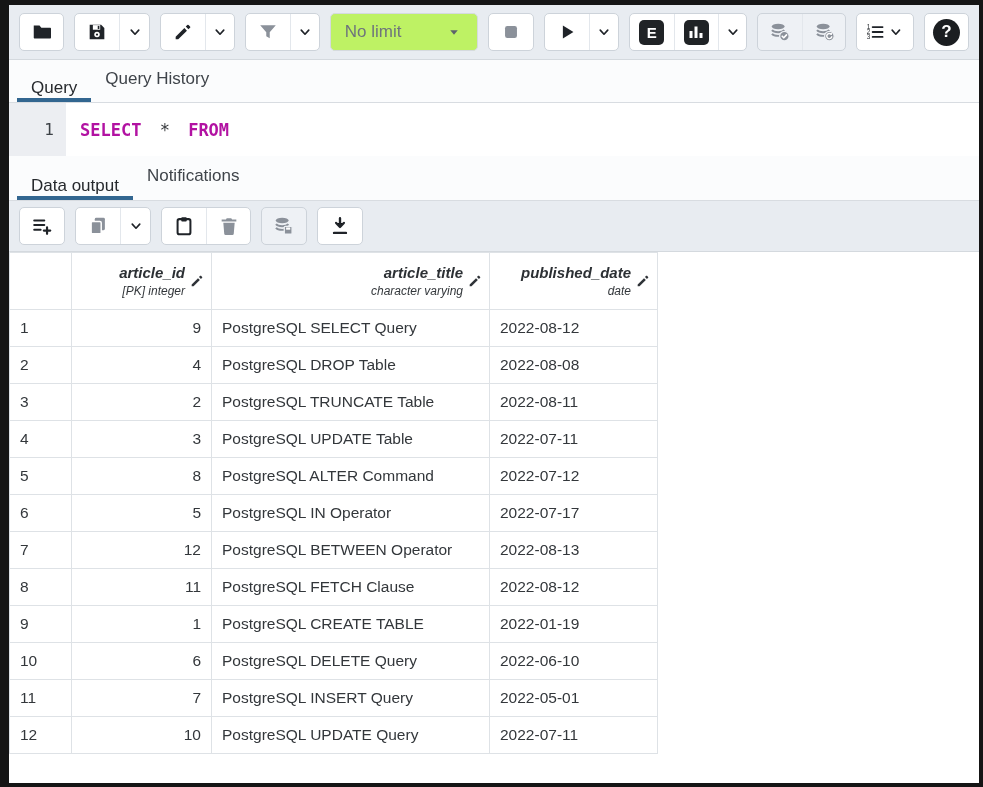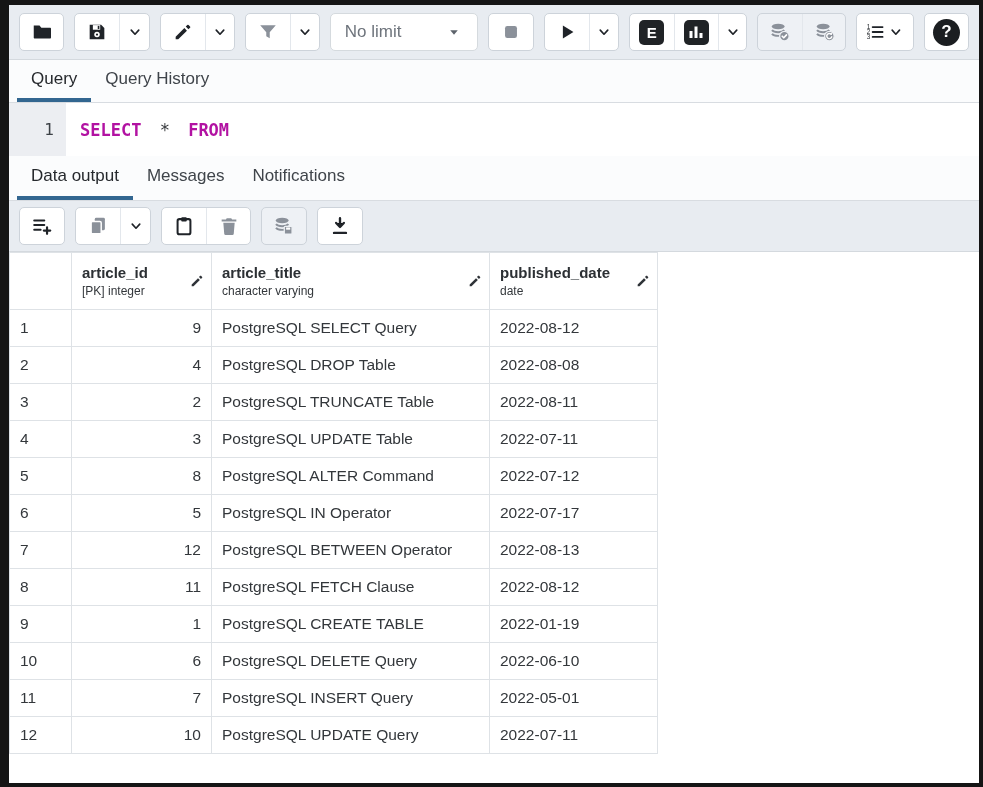--- a/index.html
+++ b/index.html
@@ -17,44 +17,44 @@
   .tb-btn{border:none;background:transparent;min-width:44px;height:100%;display:flex;align-items:center;justify-content:center;cursor:pointer;padding:0 8px;color:#1f2328;}
   .tb-btn + .tb-btn{border-left:1px solid #e3e7ec;}
   .tb-btn.narrow{min-width:30px;padding:0 5px;}
   .icon{width:22px;height:22px;display:block;}
   .icon.sm{width:18px;height:18px;}
   .gray{color:#8b919a;}
   .tile{width:25px;height:25px;background:#202326;color:#fff;border-radius:5px;font-weight:bold;
     display:flex;align-items:center;justify-content:center;font-size:15px;}
   .help-circle{width:27px;height:27px;border-radius:50%;background:#1b1e21;color:#fff;font-weight:800;
     font-size:17px;display:flex;align-items:center;justify-content:center;}
-  .limit-select{width:150px;height:38px;background:#ffffff;border:1px solid #d5dade;border-radius:5px;
+  .limit-select{width:150px;height:38px;background:#bef264;border:1px solid #d5dade;border-radius:5px;
     display:flex;align-items:center;justify-content:space-between;padding:0 14px;box-sizing:border-box;
     color:#6e747c;font-size:17px;cursor:pointer;}
   
   .tabbar{background:#fbfcfd;border-bottom:1px solid #d8dce1;display:flex;align-items:stretch;
     padding:0 0 0 8px;height:43px;box-sizing:border-box;flex:0 0 auto;}
   .tab{display:flex;align-items:center;padding:0 14px;font-size:17px;color:#3f444a;cursor:pointer;
     border-bottom:4px solid transparent;box-sizing:border-box;}
-  .tab.active{color:#26292d;border-bottom-color:#326690;}
+  .tab.active{color:#26292d;border-bottom-color:#326690;align-items:flex-end;}
   
   .editor{display:flex;height:53px;box-sizing:border-box;background:#fff;flex:0 0 auto;}
   .gutter{width:57px;background:#eceef2;color:#3c4146;font-family:"DejaVu Sans Mono",monospace;
     font-size:16px;display:flex;align-items:center;justify-content:flex-end;padding-right:12px;box-sizing:border-box;}
   .code{flex:1;display:flex;align-items:center;padding-left:14px;font-family:"DejaVu Sans Mono",monospace;
     font-size:17px;white-space:pre;color:#37393d;gap:8px;}
   .kw{color:#b212a2;font-weight:bold;}
   
   .toolbar.small{height:51px;padding:7px 10px;}
   
   .grid-wrap{flex:1;background:#fff;overflow:hidden;padding-left:0;}
   table.grid{border-collapse:collapse;table-layout:fixed;font-size:15.5px;color:#33373b;}
   table.grid th,table.grid td{border:1px solid #dee2e6;box-sizing:border-box;}
-  table.grid th{background:#fff;font-weight:normal;text-align:left;vertical-align:middle;position:relative;
-    padding:6px 26px 6px 10px;height:57px;}
+  table.grid th{background:#fff;font-weight:normal;text-align:right;vertical-align:middle;position:relative;
+    padding:6px 26px 6px 10px;height:57px;font-style:italic;}
   .col-name{font-weight:bold;color:#2c3034;font-size:15px;line-height:1.35;}
   .col-type{color:#33373b;font-size:12px;line-height:1.35;}
   .hdr-pencil{position:absolute;right:6px;top:50%;transform:translateY(-50%);width:16px;height:16px;color:#2f3338;cursor:pointer;}
   table.grid td{padding:8px 10px;height:37px;background:#fff;}
   td.num{color:#33373b;}
   td.right{text-align:right;padding-right:14px;}
   td.left{padding-left:12px;}
 </style>
 </head>
 <body>
@@ -210,23 +210,20 @@
   <div class="editor">
     <div class="gutter">
       <span>1</span>
     </div>
     <div class="code"><span class="kw">SELECT</span><span> * </span><span class="kw">FROM</span></div>
   </div>
 
   <div class="tabbar" style="height:45px;">
     <div class="tab active">
         <span>Data output</span>
-      </div>
-    <div class="tab">
-        <span>Messages</span>
       </div>
     <div class="tab">
         <span>Notifications</span>
       </div>
   </div>
 
   <div class="toolbar small">
     <div class="tb-group">
       <button class="tb-btn">
         <svg class="icon" viewBox="0 0 24 24">

